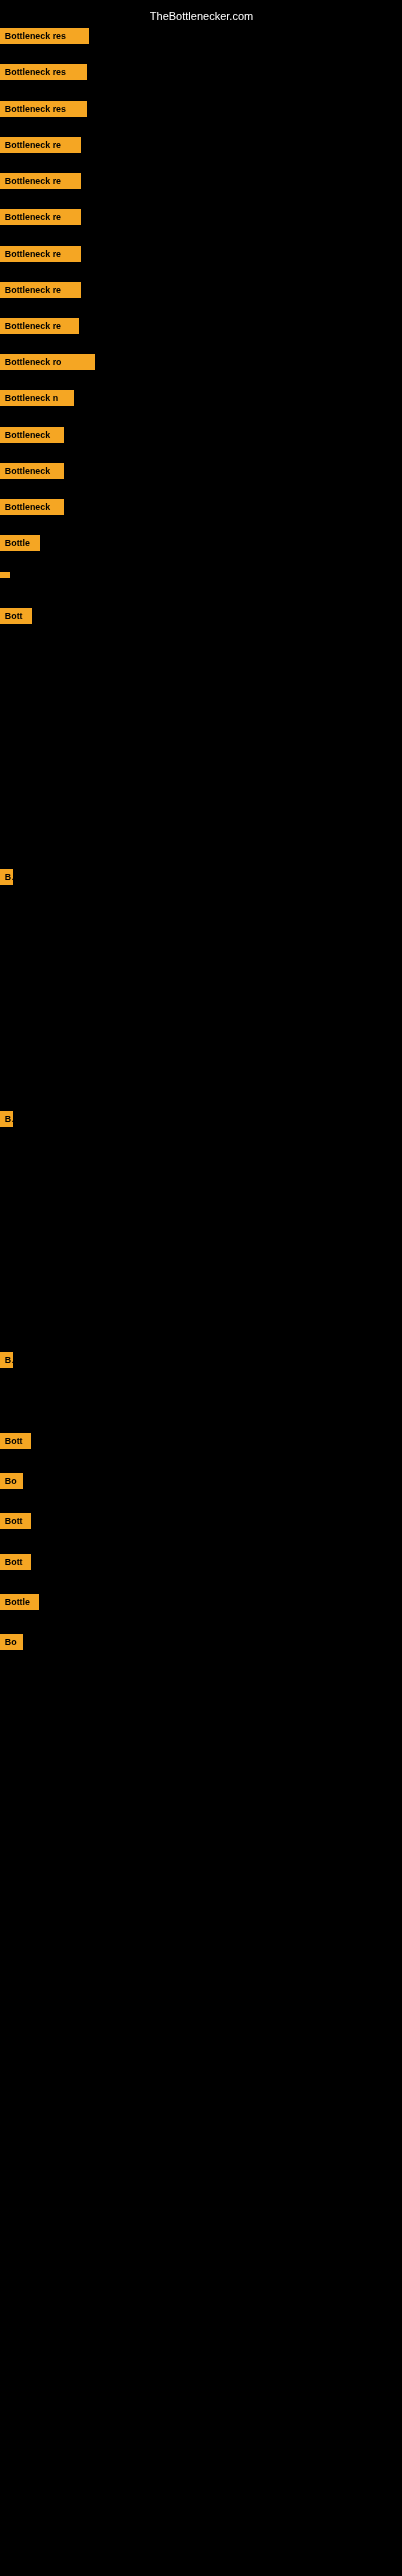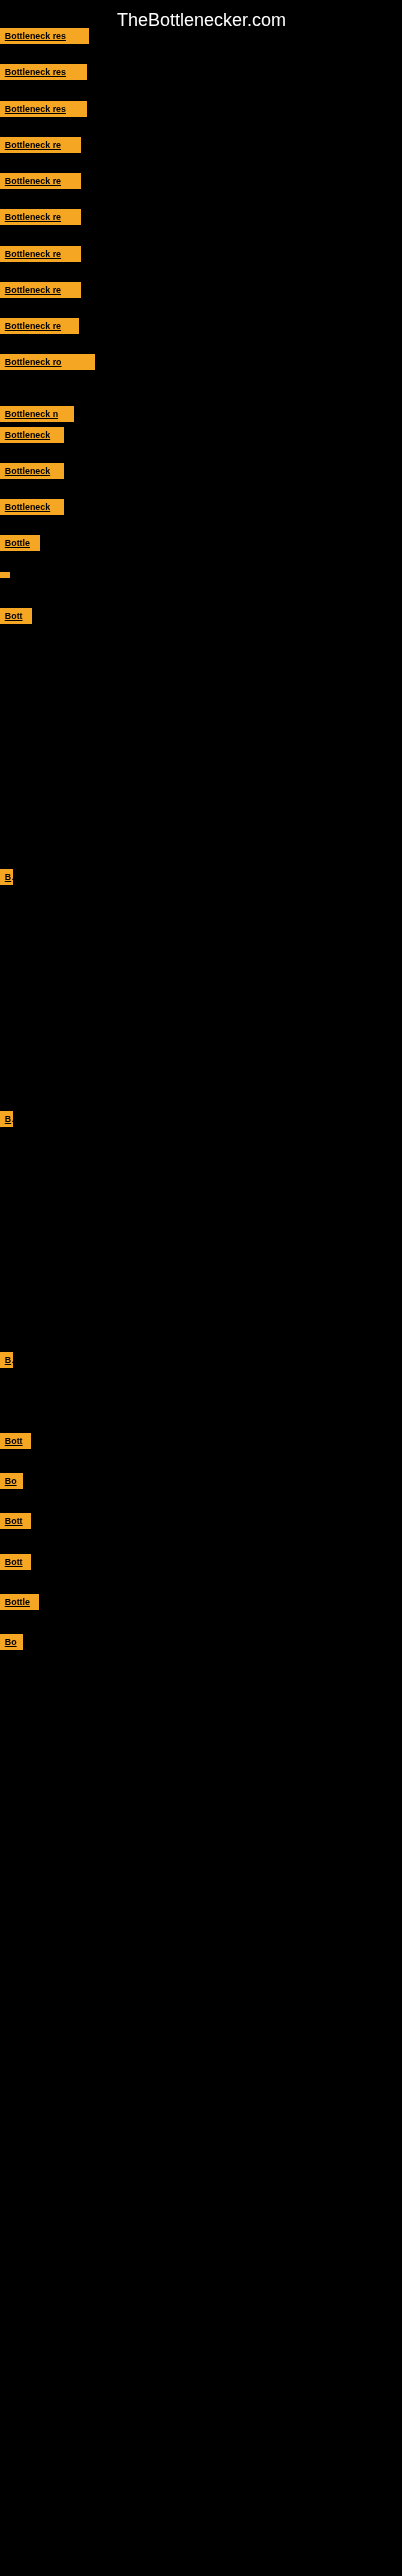--- a/index.html
+++ b/index.html
@@ -10,61 +10,60 @@
     body {
       background-color: #000000;
       width: 403px;
       min-height: 2576px;
       font-family: Arial, sans-serif;
       position: relative;
     }
     .site-title {
       text-align: center;
       color: #ffffff;
-      font-size: 18px;
+      font-size: 11px;
       padding: 6.4px 0;
       position: absolute;
       top: 4px;
       left: 0;
       right: 0;
     }
     .bottleneck-button {
       background-color: #f5a623;
       color: #000000;
       font-size: 8.9px;
       font-weight: bold;
       padding: 3.2px 4.8px;
       border: none;
       cursor: pointer;
       white-space: nowrap;
       overflow: hidden;
       text-overflow: ellipsis;
       display: inline-block;
       position: absolute;
       left: 0;
-      text-decoration: underline;
     }
   </style>
 </head>
 <body>
 
 <div class="site-title">TheBottlenecker.com</div>
 
 <div id="buttons-container" style="position:relative; width:403px; height:2576px;">
 <div class="bottleneck-button" style="top: 28px; width: 89px;">Bottleneck res</div>
     <div class="bottleneck-button" style="top: 64px; width: 87px;">Bottleneck res</div>
     <div class="bottleneck-button" style="top: 101px; width: 87px;">Bottleneck res</div>
     <div class="bottleneck-button" style="top: 137px; width: 81px;">Bottleneck re</div>
     <div class="bottleneck-button" style="top: 173px; width: 81px;">Bottleneck re</div>
     <div class="bottleneck-button" style="top: 209px; width: 81px;">Bottleneck re</div>
     <div class="bottleneck-button" style="top: 246px; width: 81px;">Bottleneck re</div>
     <div class="bottleneck-button" style="top: 282px; width: 81px;">Bottleneck re</div>
     <div class="bottleneck-button" style="top: 318px; width: 79px;">Bottleneck re</div>
     <div class="bottleneck-button" style="top: 354px; width: 95px;">Bottleneck ro</div>
-    <div class="bottleneck-button" style="top: 390px; width: 74px; margin-top: 16px;">Bottleneck n</div>
+    <div class="bottleneck-button" style="top: 390px; width: 74px;">Bottleneck n</div>
     <div class="bottleneck-button" style="top: 427px; width: 64px;">Bottleneck</div>
     <div class="bottleneck-button" style="top: 463px; width: 64px;">Bottleneck</div>
     <div class="bottleneck-button" style="top: 499px; width: 64px;">Bottleneck</div>
     <div class="bottleneck-button" style="top: 535px; width: 40px;">Bottle</div>
     <div class="bottleneck-button" style="top: 572px; width: 8px;"></div>
     <div class="bottleneck-button" style="top: 608px; width: 32px;">Bott</div>
     <div class="bottleneck-button" style="top: 869px; width: 13px;">B</div>
     <div class="bottleneck-button" style="top: 1111px; width: 13px;">B</div>
     <div class="bottleneck-button" style="top: 1352px; width: 13px;">B</div>
     <div class="bottleneck-button" style="top: 1433px; width: 31px;">Bott</div>

